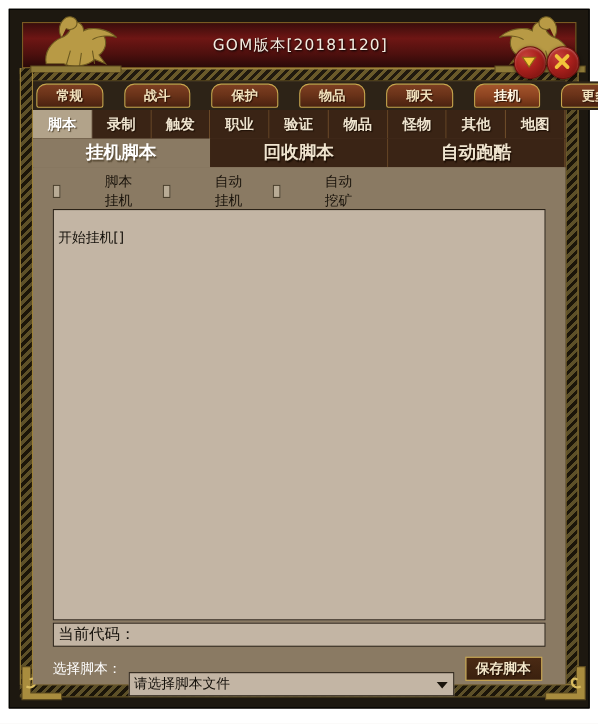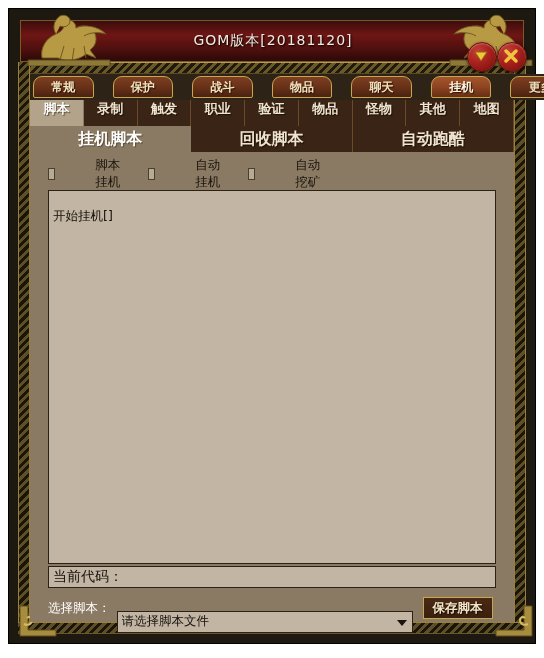--- a/index.html
+++ b/index.html
@@ -84,21 +84,21 @@
            text-shadow:1px 1px 1px #2a1206;}
   .t1.active{background:linear-gradient(180deg,#a4552c 0%,#8e4421 50%,#672f13 100%);}
   .t1.active span{color:#fff6e2;}
 
   
   #row2{position:absolute;left:22px;top:92px;width:484px;height:26px;
         display:flex;box-sizing:border-box;background:#3a2415;}
   .t2{flex:1;position:relative;height:26px;
       background:#3a2415;border-right:1px solid #6b4a28;
       box-sizing:border-box;cursor:pointer;
-      display:flex;justify-content:center;}
+      display:flex;align-items:center;justify-content:center;}
   .t2 span{color:#efe4cf;font-size:13px;font-weight:bold;
            text-shadow:1px 1px 1px #1d0f05;}
   .t2.active{background:#b2a38a;border-right:1px solid #8a7a63;}
   .t2.active span{color:#ffffff;text-shadow:1px 1px 1px #5a4c36;}
 
   
   #row3{position:absolute;left:22px;top:118px;width:484px;height:26px;
         display:flex;box-sizing:border-box;background:#3a2415;}
   .t3{flex:1;height:26px;background:#3a2415;
       border-right:1px solid #6b4a28;box-sizing:border-box;cursor:pointer;
@@ -206,24 +206,24 @@
     </svg>
   </div>
 
   <div id="pane"></div>
 
   <div id="row1">
     <div class="t1">
         <span>常规</span>
       </div>
     <div class="t1">
+        <span>战斗</span>
+      </div>
+    <div class="t1">
         <span>保护</span>
-      </div>
-    <div class="t1">
-        <span>战斗</span>
       </div>
     <div class="t1">
         <span>物品</span>
       </div>
     <div class="t1">
         <span>聊天</span>
       </div>
     <div class="t1 active">
         <span>挂机</span>
       </div>

